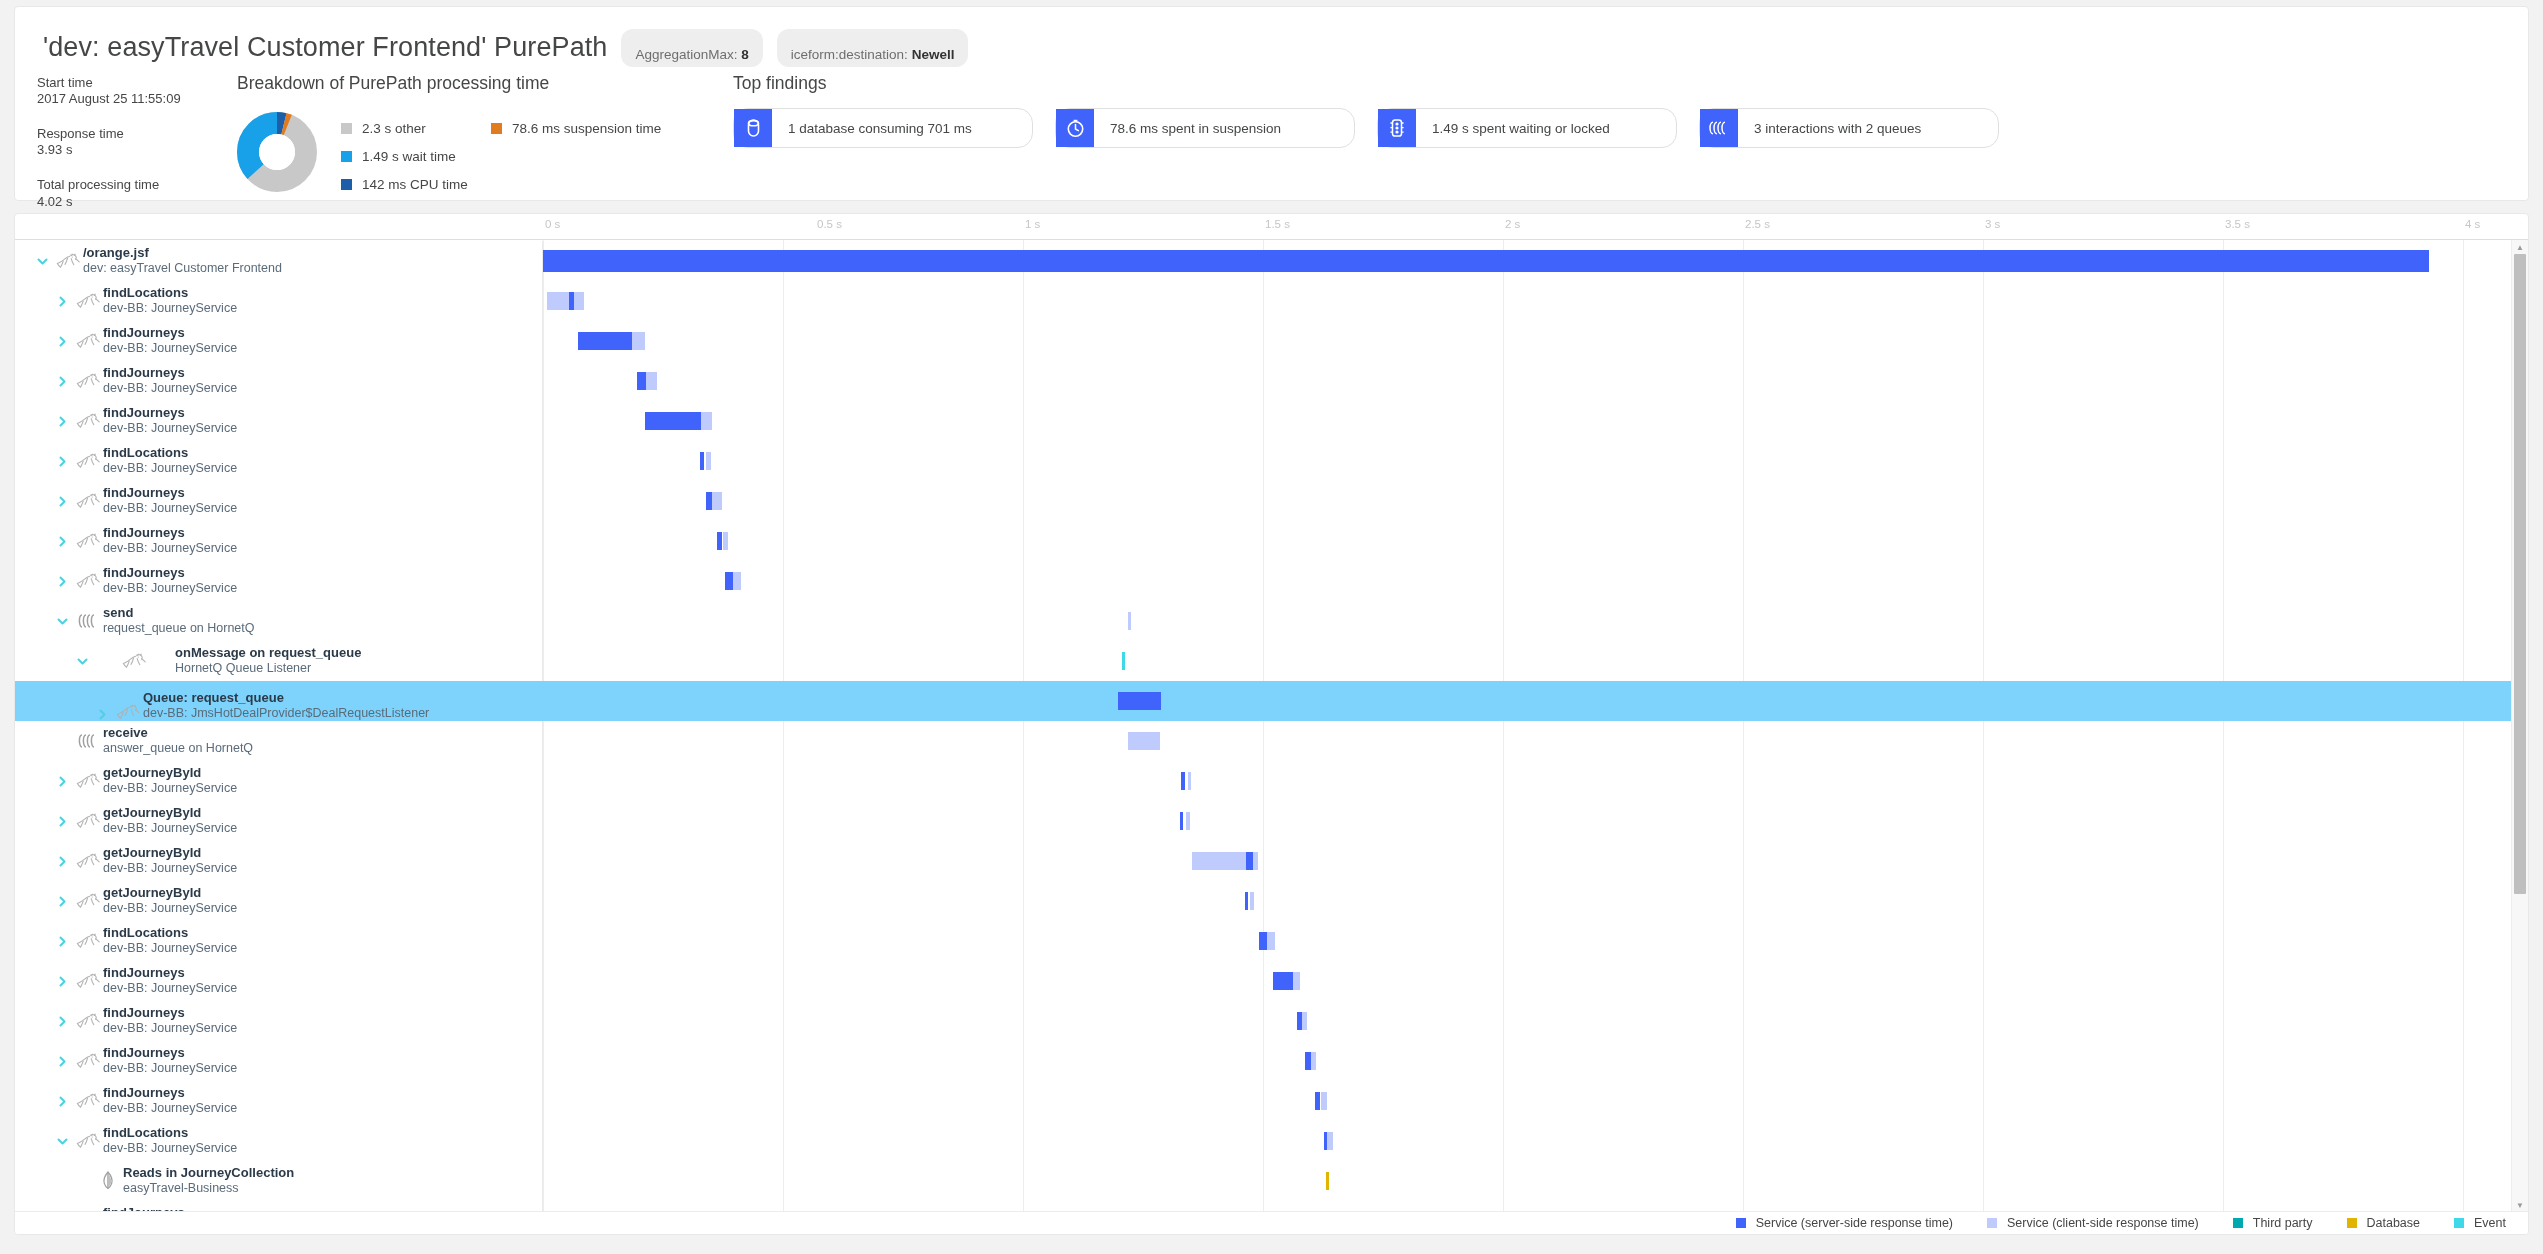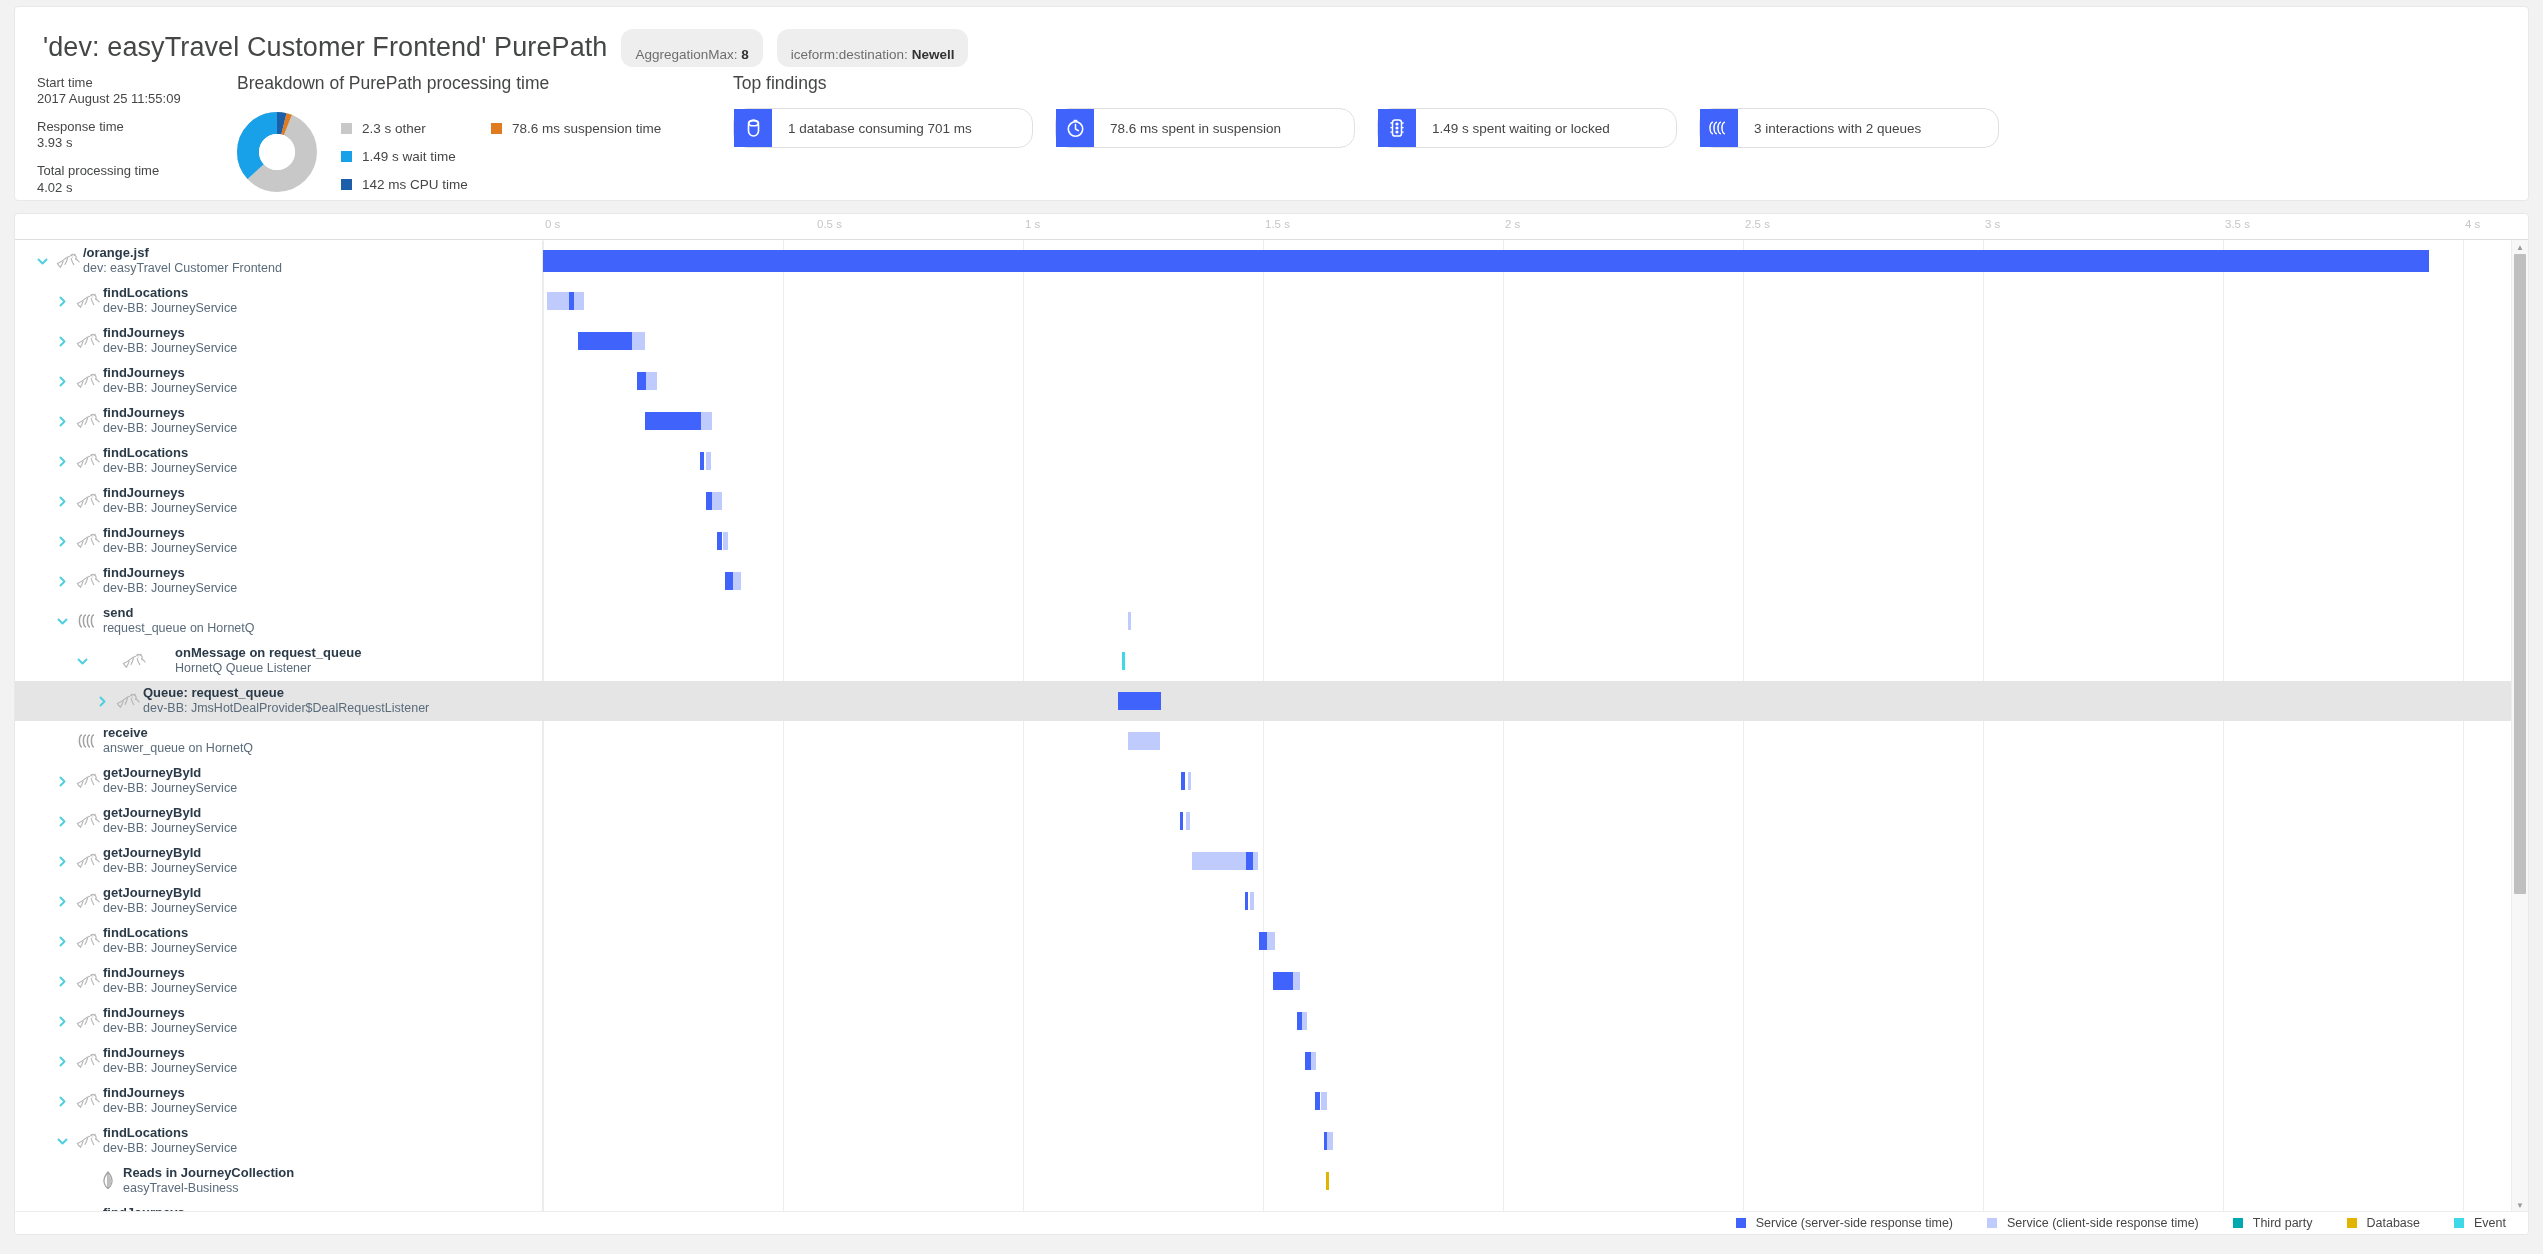--- a/index.html
+++ b/index.html
@@ -48,21 +48,21 @@
   }
   .pill b { color: #333; font-weight: 700; }
 
   
   .metrics {
     position: absolute;
     left: 22px; top: 68px;
     width: 190px;
   }
   .metrics .m-label {
-    font-size: 13px; color: #454646; margin-top: 11px; line-height: 1.25;
+    font-size: 13px; color: #454646; margin-top: 18px; line-height: 1.25;
   }
   .metrics .m-label:first-child { margin-top: 0; }
   .metrics .m-value {
     font-size: 13px; color: #454646; line-height: 1.3;
   }
 
   
   .breakdown {
     position: absolute;
     left: 222px; top: 66px;
@@ -149,21 +149,21 @@
     width: 528px; bottom: 22px;
     border-right: 1px solid #eaeaea;
   }
 
   .rows { position: absolute; left: 0; top: 27px; right: 0; bottom: 22px; }
   .row {
     position: absolute; left: 0; right: 0;
     height: 40px;
     display: flex; align-items: center;
   }
-  .row.sel { background: #e5e5e5; }
+  .row.sel { background: #7dd3fc; align-items: flex-end; }
 
   .twisty {
     width: 22px; flex: none;
     display: flex; align-items: center; justify-content: center;
     color: #4fd0e0;
   }
   .twisty svg { display: block; }
   .ricon {
     width: 30px; flex: none;
     display: flex; align-items: center; justify-content: center;

